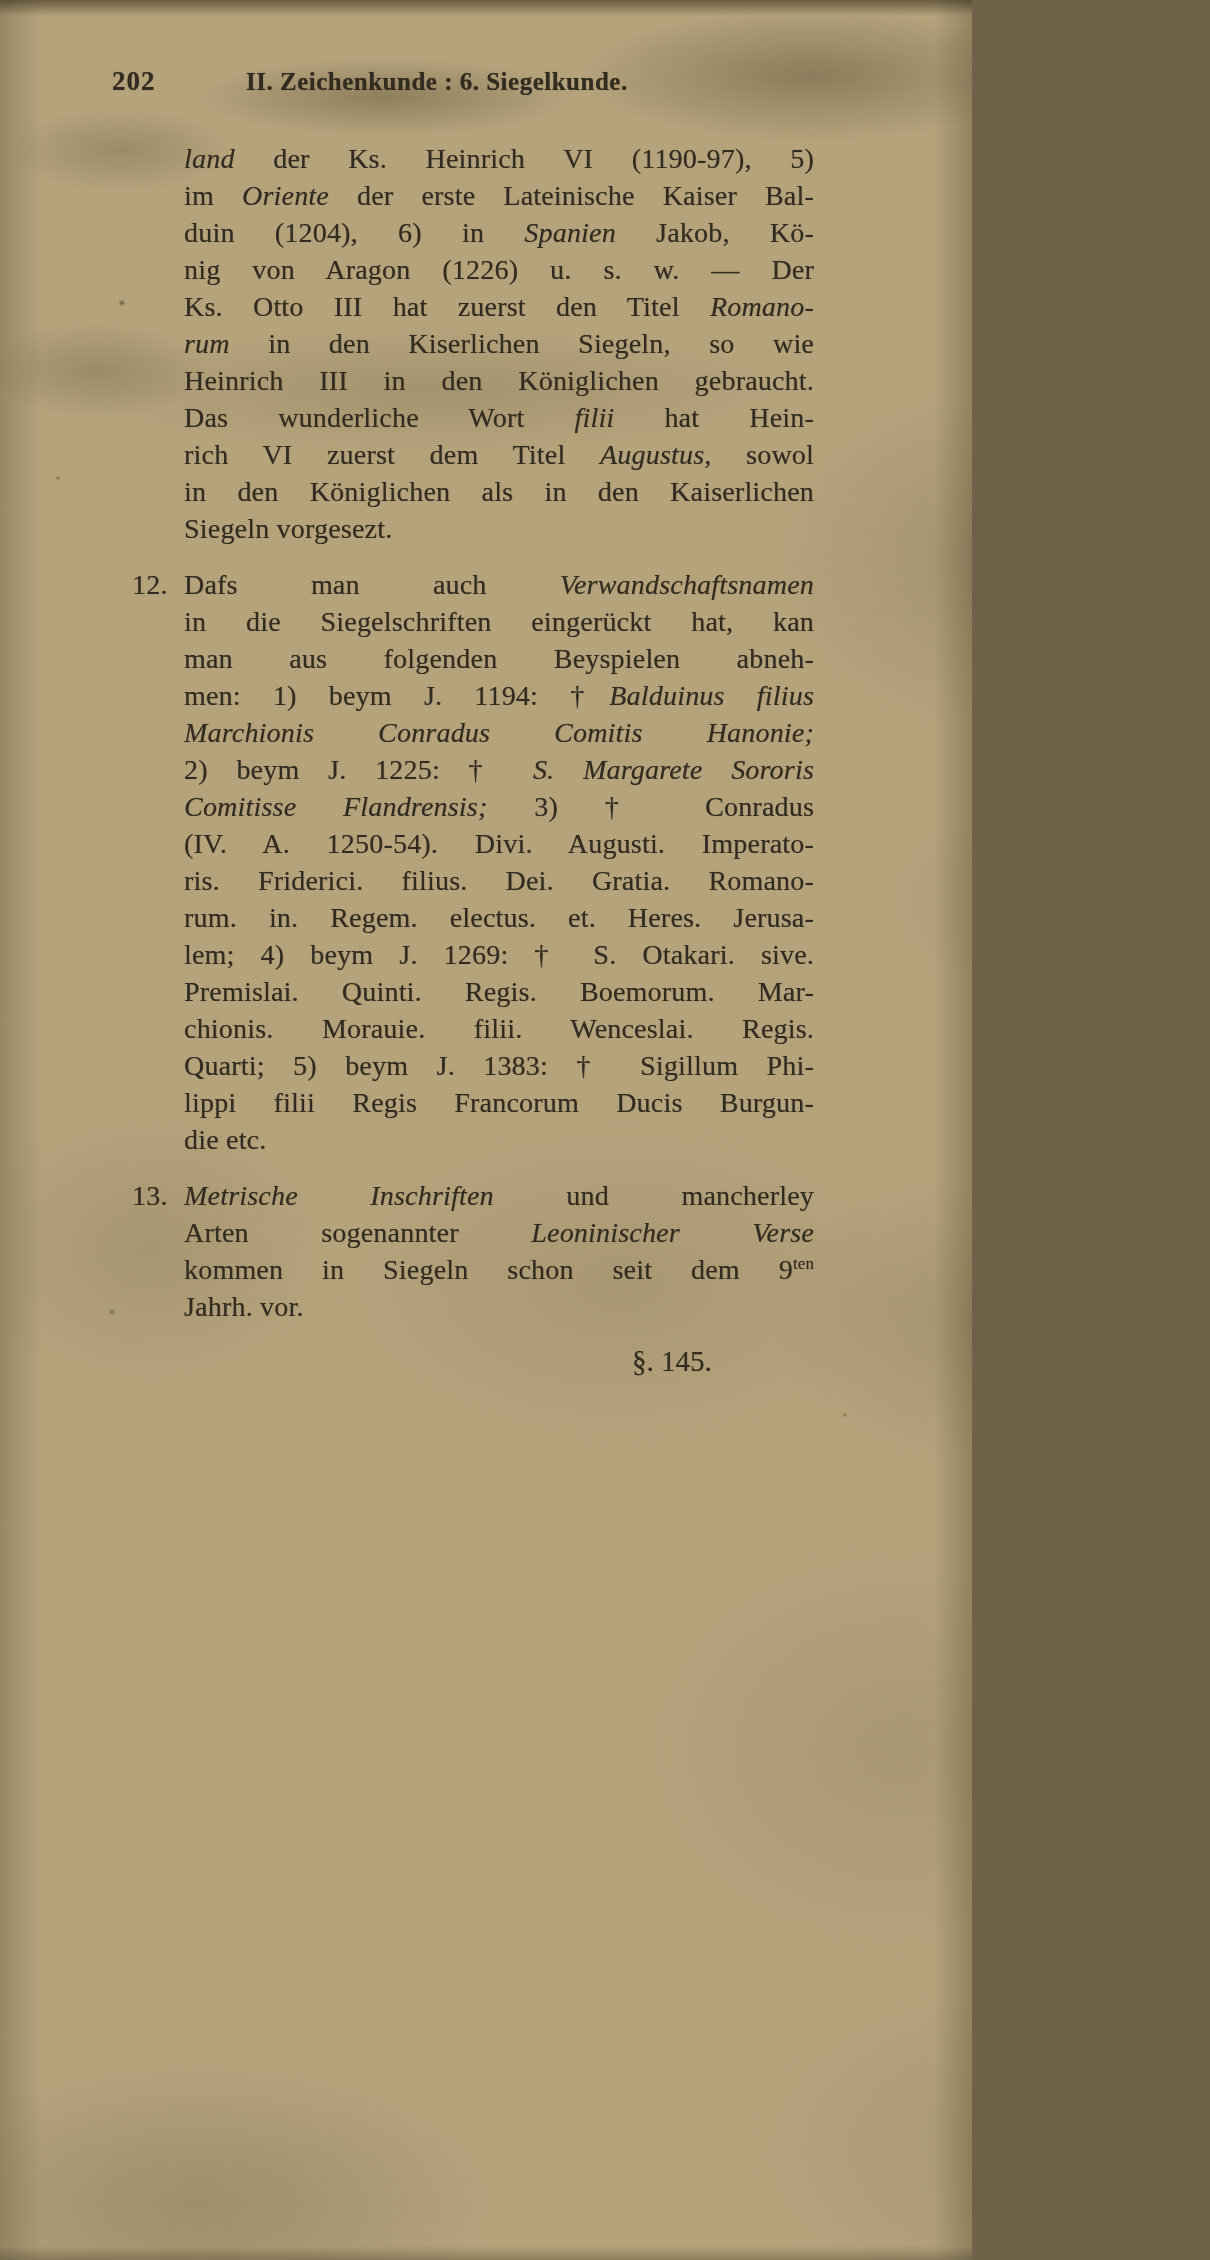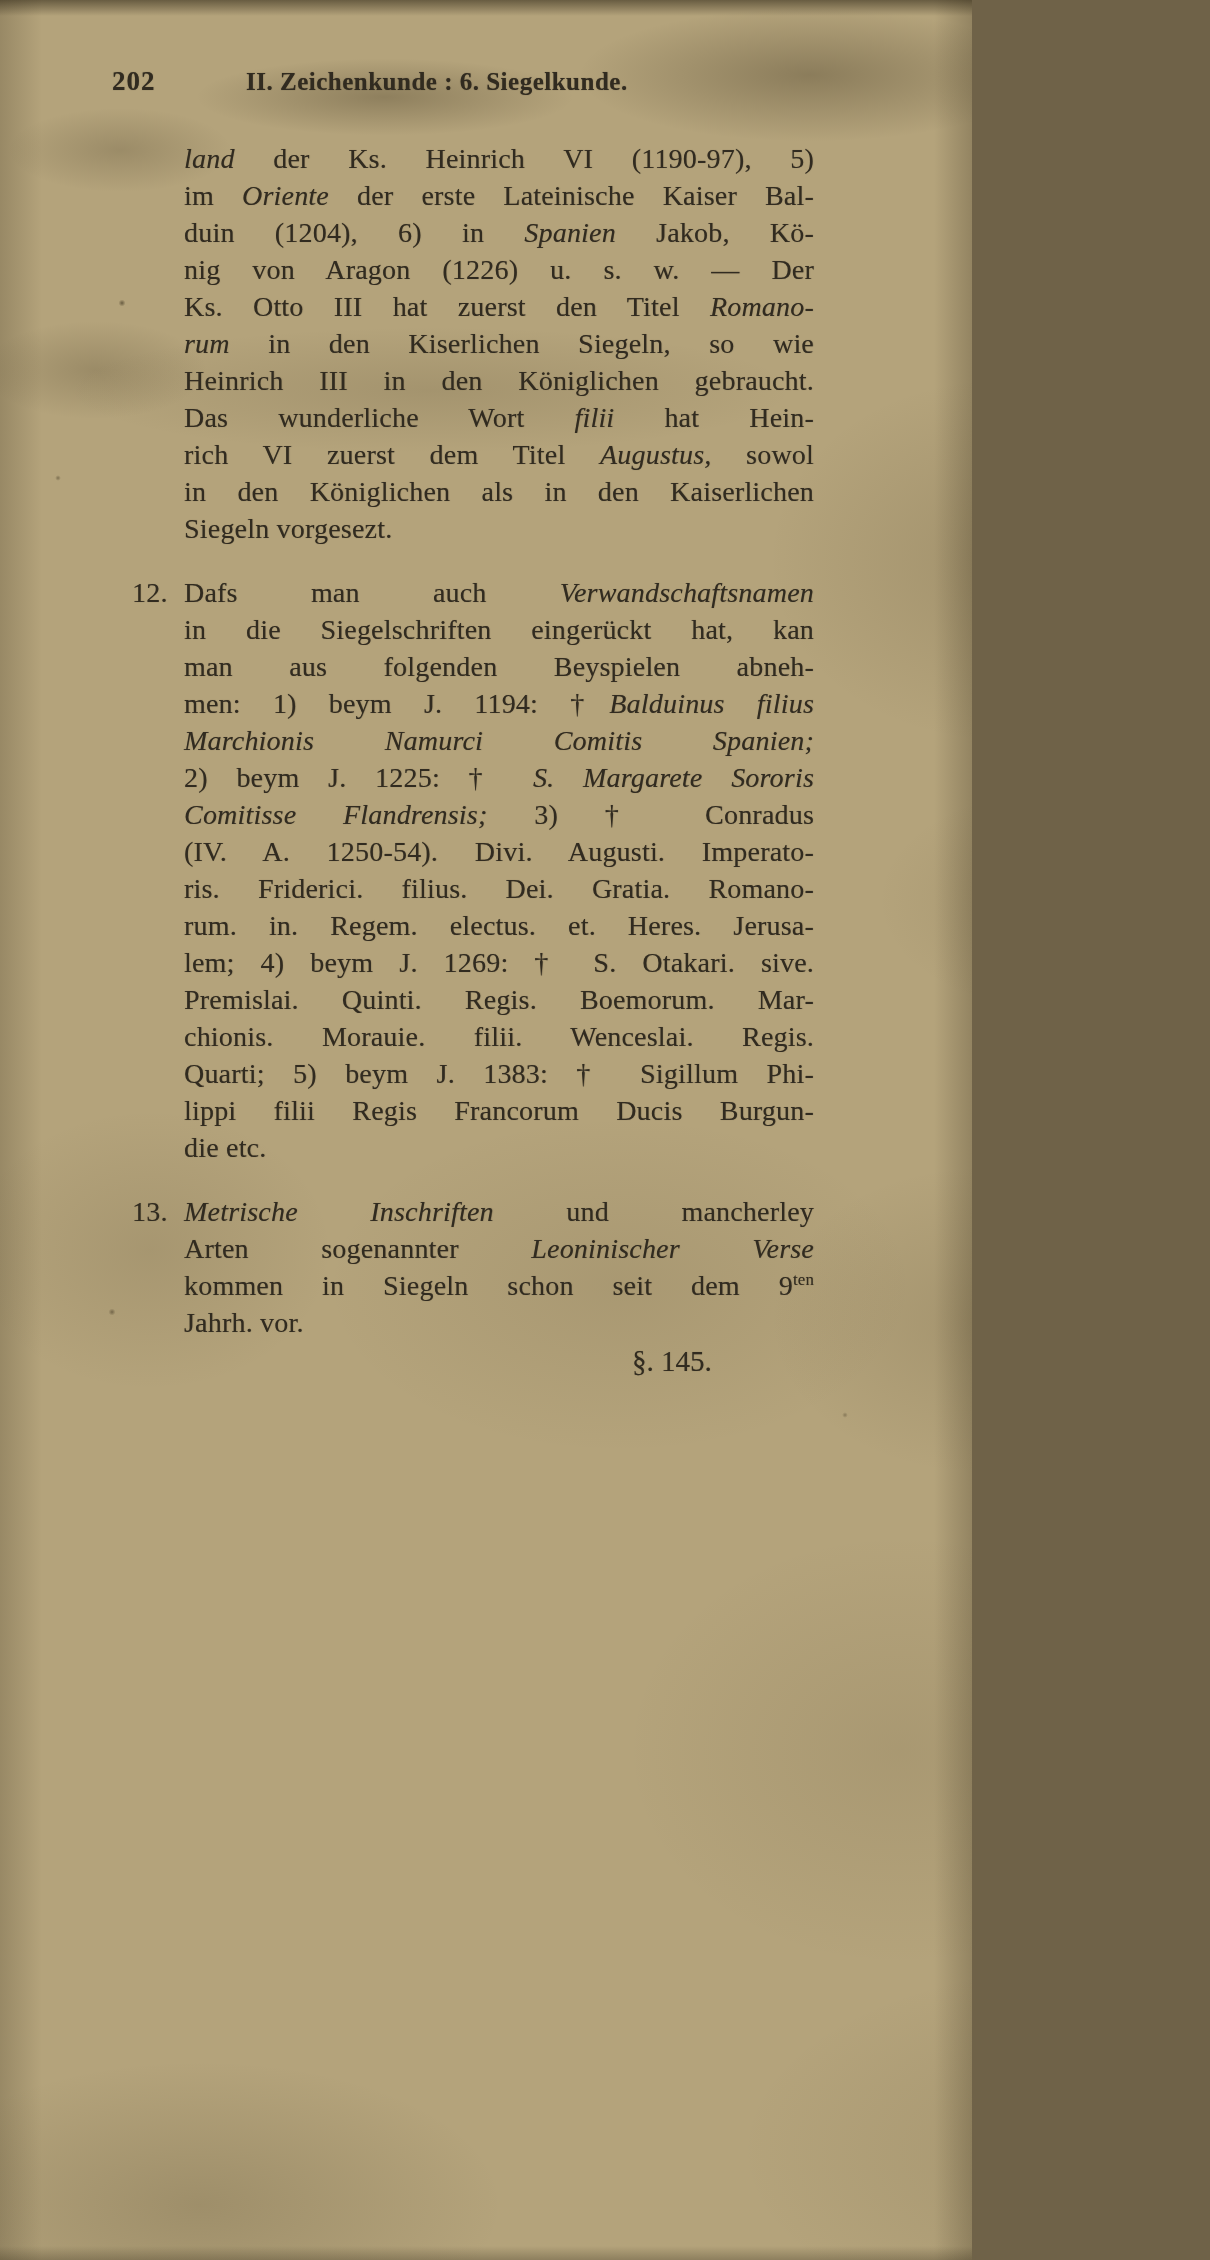--- a/index.html
+++ b/index.html
@@ -63,21 +63,21 @@
     font-size: 25px; letter-spacing: 0.5px; text-align: center;
   }
   .text-block {
     position: absolute;
     left: 184px; top: 140px; width: 630px;
     color: var(--ink);
     font-size: 28px;
     letter-spacing: 0.2px;
     text-shadow: 0.3px 0.4px 0.8px rgba(46,40,26,0.45);
   }
-  .para + .para { margin-top: 27px; }
+  .para + .para { margin-top: 19px; }
   .line {
     height: 37px;
     line-height: 37px;
     text-align: justify;
     text-align-last: justify;
   }
   .line.last { text-align-last: left; }
   .item-num {
     display: inline-block;
     width: 52px;
@@ -119,21 +119,21 @@
         <div class="line"><span>Das wunderliche Wort </span><i>filii</i><span> hat Hein-</span></div>
         <div class="line"><span>rich VI zuerst dem Titel </span><i>Augustus,</i><span> sowol</span></div>
         <div class="line"><span>in den Königlichen als in den Kaiserlichen</span></div>
         <div class="line last"><span>Siegeln vorgesezt.</span></div>
       </div>
       <div class="para">
         <div class="line"><span class="item-num">12.</span><span>Dafs man auch </span><i>Verwandschaftsnamen</i></div>
         <div class="line"><span>in die Siegelschriften eingerückt hat, kan</span></div>
         <div class="line"><span>man aus folgenden Beyspielen abneh-</span></div>
         <div class="line"><span>men: 1) beym J. 1194: †</span><i>Balduinus filius</i></div>
-        <div class="line"><i>Marchionis Namurci Comitis Spanien;</i></div>
+        <div class="line"><i>Marchionis Conradus Comitis Hanonie;</i></div>
         <div class="line"><span>2) beym J. 1225: † </span><i>S. Margarete Sororis</i></div>
         <div class="line"><i>Comitisse Flandrensis;</i><span> 3) † Conradus</span></div>
         <div class="line"><span>(IV. A. 1250-54). Divi. Augusti. Imperato-</span></div>
         <div class="line"><span>ris. Friderici. filius. Dei. Gratia. Romano-</span></div>
         <div class="line"><span>rum. in. Regem. electus. et. Heres. Jerusa-</span></div>
         <div class="line"><span>lem; 4) beym J. 1269: † S. Otakari. sive.</span></div>
         <div class="line"><span>Premislai. Quinti. Regis. Boemorum. Mar-</span></div>
         <div class="line"><span>chionis. Morauie. filii. Wenceslai. Regis.</span></div>
         <div class="line"><span>Quarti; 5) beym J. 1383: † Sigillum Phi-</span></div>
         <div class="line"><span>lippi filii Regis Francorum Ducis Burgun-</span></div>

